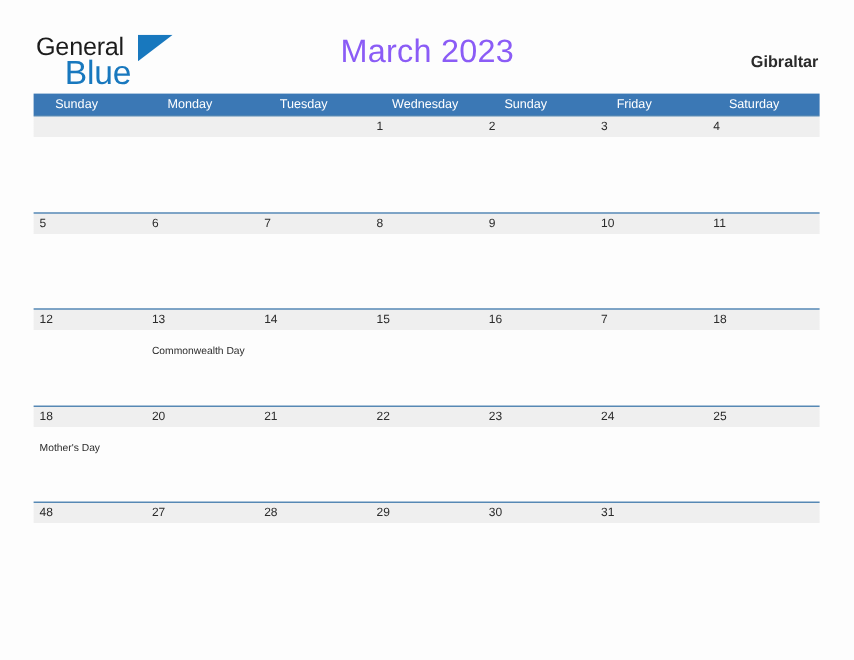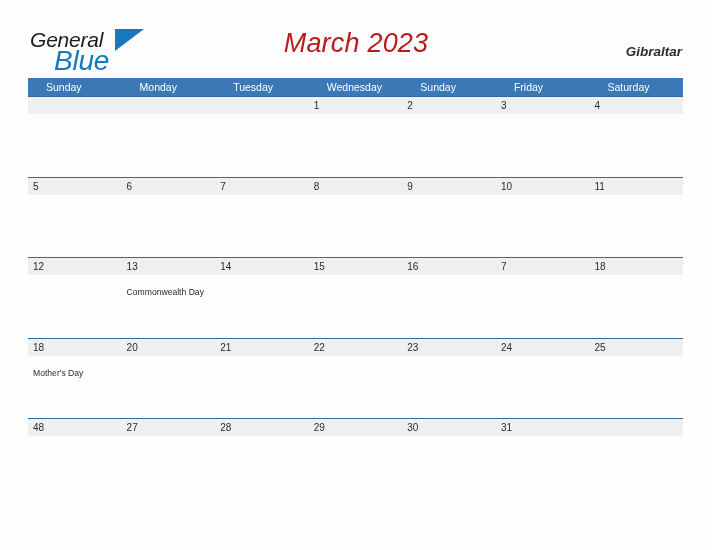--- a/index.html
+++ b/index.html
@@ -19,21 +19,20 @@
     position: relative;
     width: 712px;
     height: 550px;
     box-sizing: border-box;
   }
 
   
   .topbar {
     position: relative;
     height: 62px;
-    font-style: italic;
   }
 
   .logo {
     position: absolute;
     left: 30px;
     top: 28px;
     width: 120px;
     height: 40px;
   }
   .logo-general {
@@ -63,21 +62,21 @@
   }
 
   .cal-title {
     position: absolute;
     left: 0;
     right: 0;
     top: 28px;
     text-align: center;
     font-size: 27px;
     font-weight: normal;
-    color: #b91c1c;
+    color: #8b5cf6;
     letter-spacing: 0.2px;
   }
 
   .country {
     position: absolute;
     right: 30px;
     top: 44px;
     font-size: 13.5px;
     font-weight: bold;
     color: #2b2b2b;

